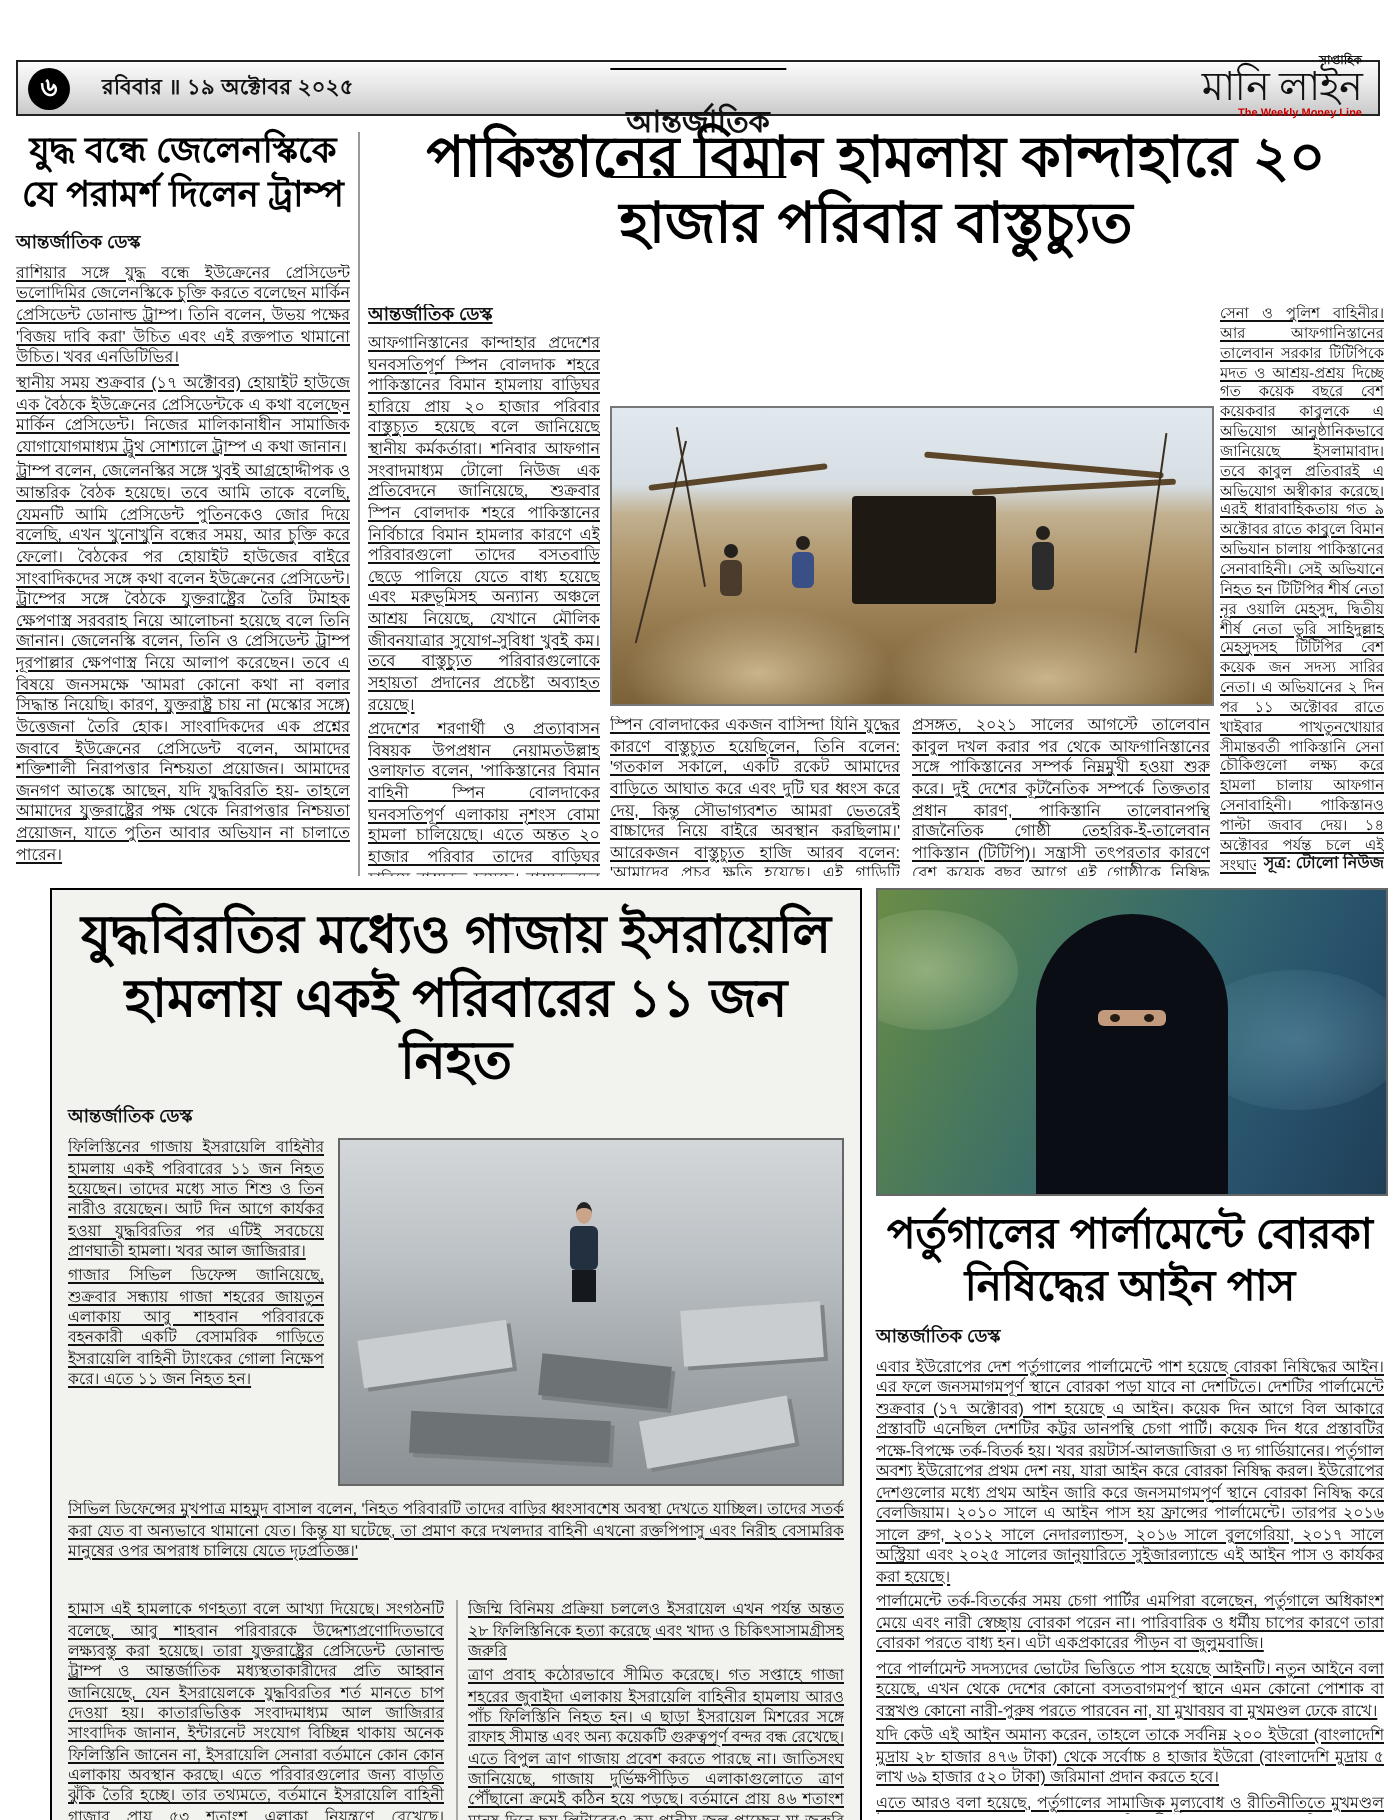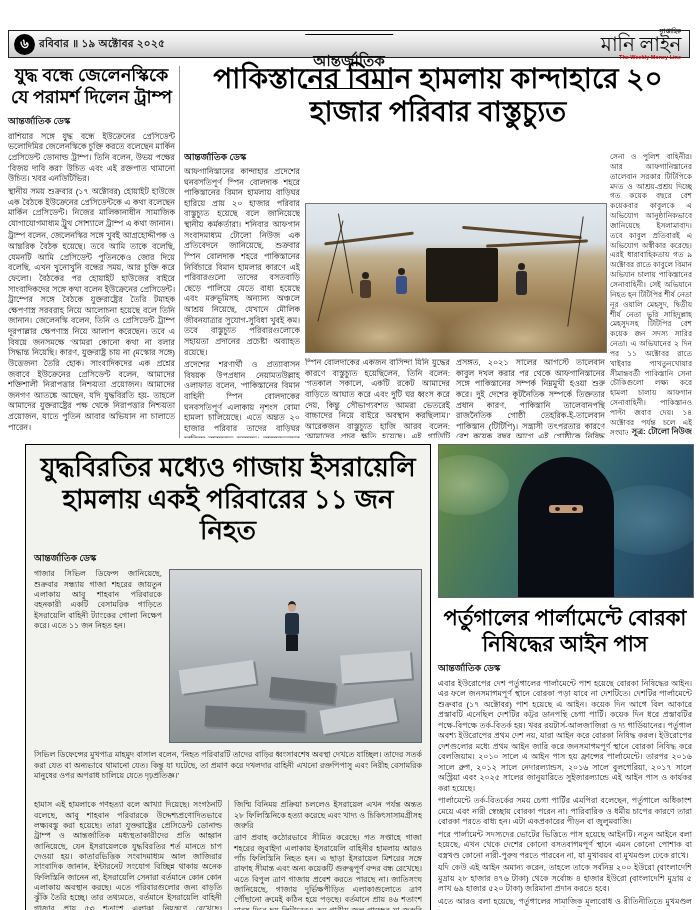--- a/index.html
+++ b/index.html
@@ -4,32 +4,32 @@
 <style>
   html,body{margin:0;padding:0;background:#fff;}
   .page{position:relative;width:700px;height:910px;background:#ffffff;overflow:hidden;
         font-family:"Liberation Sans","DejaVu Sans",sans-serif;color:#111;}
   
   .bar{position:absolute;left:8px;top:30px;width:682px;height:28px;
        background:linear-gradient(180deg,#fbfbfb 0%,#e3e3e3 55%,#c9c9c9 100%);
        border:1px solid #222;display:flex;align-items:center;box-sizing:border-box;}
   .pgnum{width:21px;height:21px;margin-left:5px;border-radius:50%;background:#000;color:#fff;
          display:flex;align-items:center;justify-content:center;font-size:13px;font-weight:bold;}
-  .date{margin-left:4px;font-size:10.5px;font-weight:bold;letter-spacing:.2px;}
+  .date{margin-left:16px;font-size:10.5px;font-weight:bold;letter-spacing:.2px;}
   .section{position:absolute;left:50%;transform:translateX(-50%);top:3px;
            font-size:15px;font-weight:800;border-top:1.5px solid #000;border-bottom:1.5px solid #000;
            padding:14px 8px;}
   .mast{margin-left:auto;text-align:right;padding-right:8px;line-height:1;}
   .mast-super{font-size:6px;font-weight:bold;display:block;margin-bottom:0;}
   .mast-title{font-size:20px;font-weight:400;letter-spacing:-.5px;display:block;text-align:center;}
   .mast-tag{font-size:5.5px;font-weight:bold;color:#cc0000;display:block;margin-top:1px;}
   
   .hl{font-weight:800;text-align:center;color:#000;margin:0;}
   .byline{font-size:9px;font-weight:bold;margin:0 0 3px 0;}
-  .bt{font-size:8px;line-height:1.33;text-align:justify;}
+  .bt{font-size:8px;line-height:1.33;text-align:justify;text-decoration:underline;}
   .bt p{margin:0 0 2px 0;text-indent:0;}
   .clip{overflow:hidden;}
   .vrule{position:absolute;width:1px;background:#999;}
   
   .story1{position:absolute;left:8px;top:64px;width:167px;height:376px;}
   .story1 .hl{font-size:17.5px;line-height:1.28;margin-bottom:5px;}
   .story1 .body{height:300px;}
   
   .story2{position:absolute;left:184px;top:62px;width:508px;height:378px;}
   .story2 .hl{font-size:28px;line-height:1.18;}
@@ -157,20 +157,21 @@
       <p>সেনা ও পুলিশ বাহিনীর। আর আফগানিস্তানের তালেবান সরকার টিটিপিকে মদত ও আশ্রয়-প্রশ্রয় দিচ্ছে গত কয়েক বছরে বেশ কয়েকবার কাবুলকে এ অভিযোগ আনুষ্ঠানিকভাবে জানিয়েছে ইসলামাবাদ। তবে কাবুল প্রতিবারই এ অভিযোগ অস্বীকার করেছে। এরই ধারাবাহিকতায় গত ৯ অক্টোবর রাতে কাবুলে বিমান অভিযান চালায় পাকিস্তানের সেনাবাহিনী। সেই অভিযানে নিহত হন টিটিপির শীর্ষ নেতা নূর ওয়ালি মেহসুদ, দ্বিতীয় শীর্ষ নেতা ভুরি সাহিদুল্লাহ মেহসুদসহ টিটিপির বেশ কয়েক জন সদস্য সারির নেতা। এ অভিযানের ২ দিন পর ১১ অক্টোবর রাতে খাইবার পাখতুনখোয়ার সীমান্তবর্তী পাকিস্তানি সেনা চৌকিগুলো লক্ষ্য করে হামলা চালায় আফগান সেনাবাহিনী। পাকিস্তানও পাল্টা জবাব দেয়। ১৪ অক্টোবর পর্যন্ত চলে এই সংঘাত। পাক সেনাবাহিনীর আন্তঃবিভাগ সংযোগ দপ্তর (আইএসপিআর)-এর তথ্য অনুসারে, সংঘাতে আফগান সেনাবাহিনীর ২ শতাধিক এবং পাকিস্তানি সেনাবাহিনীর ২৩ জন যোদ্ধা নিহত হয়েছেন। চার দিন সংঘাতের পর গত ১৫ অক্টোবর ৪৮ ঘণ্টার যুদ্ধবিরতিতে যায় পাকিস্তান ও আফগানিস্তান। সেই যুদ্ধবিরতির মেয়াদ শেষ হয় গতকাল শুক্রবার দুপুর ১টার দিকে। যুদ্ধবিরতির মেয়াদ শেষ হওয়ার কয়েক ঘণ্টার মধ্যে আফগানিস্তানের কান্দাহার ও পাকতিকা প্রদেশে বিমান হামলা চালায় পাকিস্তানের সেনাবাহিনী। হামলায় দুই প্রদেশে নিহত হয়েছেন ৬১ জনেরও বেশি এবং আহত হয়েছেন দেড় শতাধিক। এরপর রাতে যুদ্ধবিরতির মেয়াদ বাড়াতে সম্মত হয় কাবুল ও ইসলামাবাদ।</p>
       <div class="src">সূত্র: টোলো নিউজ</div>
     </div>
   </div>
 
   <div class="gazabox">
     <h2 class="hl">যুদ্ধবিরতির মধ্যেও গাজায় ইসরায়েলি হামলায় একই পরিবারের ১১ জন নিহত</h2>
     <div class="byline">আন্তর্জাতিক ডেস্ক</div>
     <div class="gaza-row">
       <div class="gaza-nar bt clip" style="font-size:7.8px;">
+        <p>ফিলিস্তিনের গাজায় ইসরায়েলি বাহিনীর হামলায় একই পরিবারের ১১ জন নিহত হয়েছেন। তাদের মধ্যে সাত শিশু ও তিন নারীও রয়েছেন। আট দিন আগে কার্যকর হওয়া যুদ্ধবিরতির পর এটিই সবচেয়ে প্রাণঘাতী হামলা। খবর আল জাজিরার।</p>
         <p>গাজার সিভিল ডিফেন্স জানিয়েছে, শুক্রবার সন্ধ্যায় গাজা শহরের জায়তুন এলাকায় আবু শাহবান পরিবারকে বহনকারী একটি বেসামরিক গাড়িতে ইসরায়েলি বাহিনী ট্যাংকের গোলা নিক্ষেপ করে। এতে ১১ জন নিহত হন।</p>
       </div>
       <div class="ph-g">
         <div class="chunk" style="left:4%;top:55%;width:30%;height:14%;transform:rotate(-8deg);"></div>
         <div class="chunk dark" style="left:40%;top:64%;width:26%;height:12%;transform:rotate(6deg);"></div>
         <div class="chunk" style="right:4%;top:48%;width:28%;height:16%;transform:rotate(-4deg);"></div>
         <div class="chunk dark" style="left:14%;top:80%;width:40%;height:12%;transform:rotate(3deg);"></div>
         <div class="chunk" style="right:10%;top:78%;width:30%;height:14%;transform:rotate(-10deg);"></div>
         <div class="gperson">
           <div class="head"></div>

